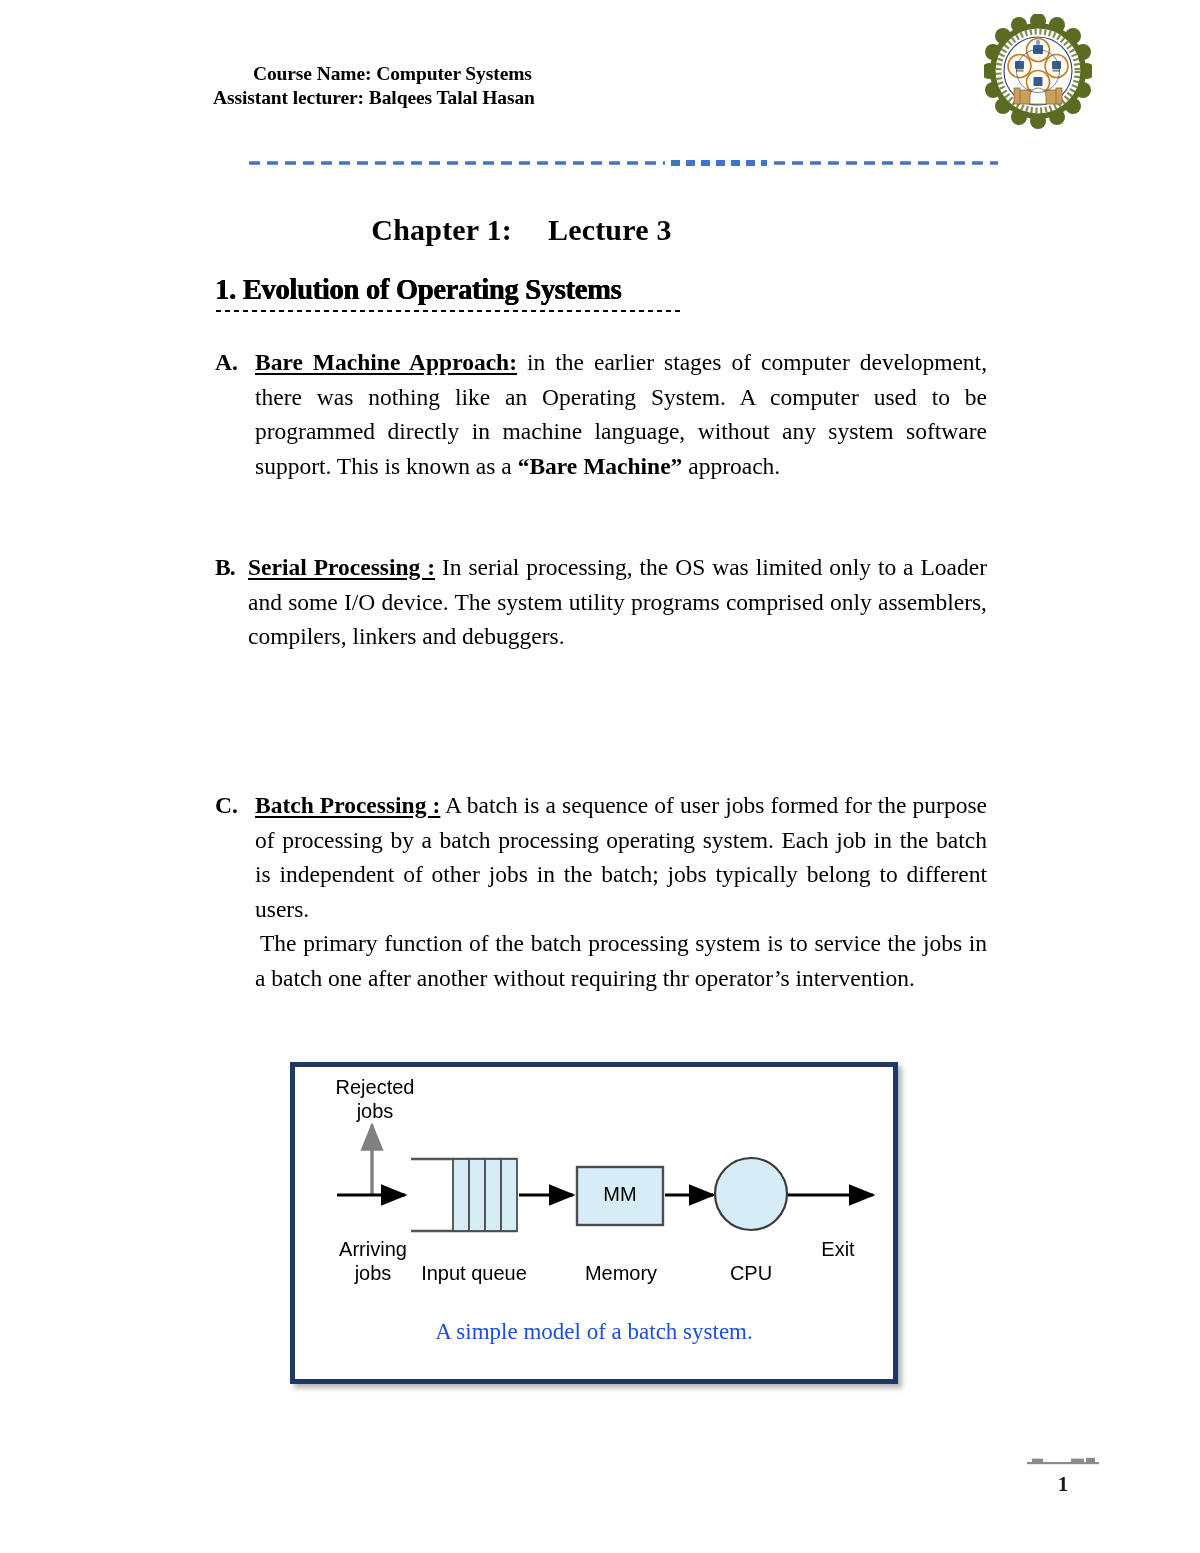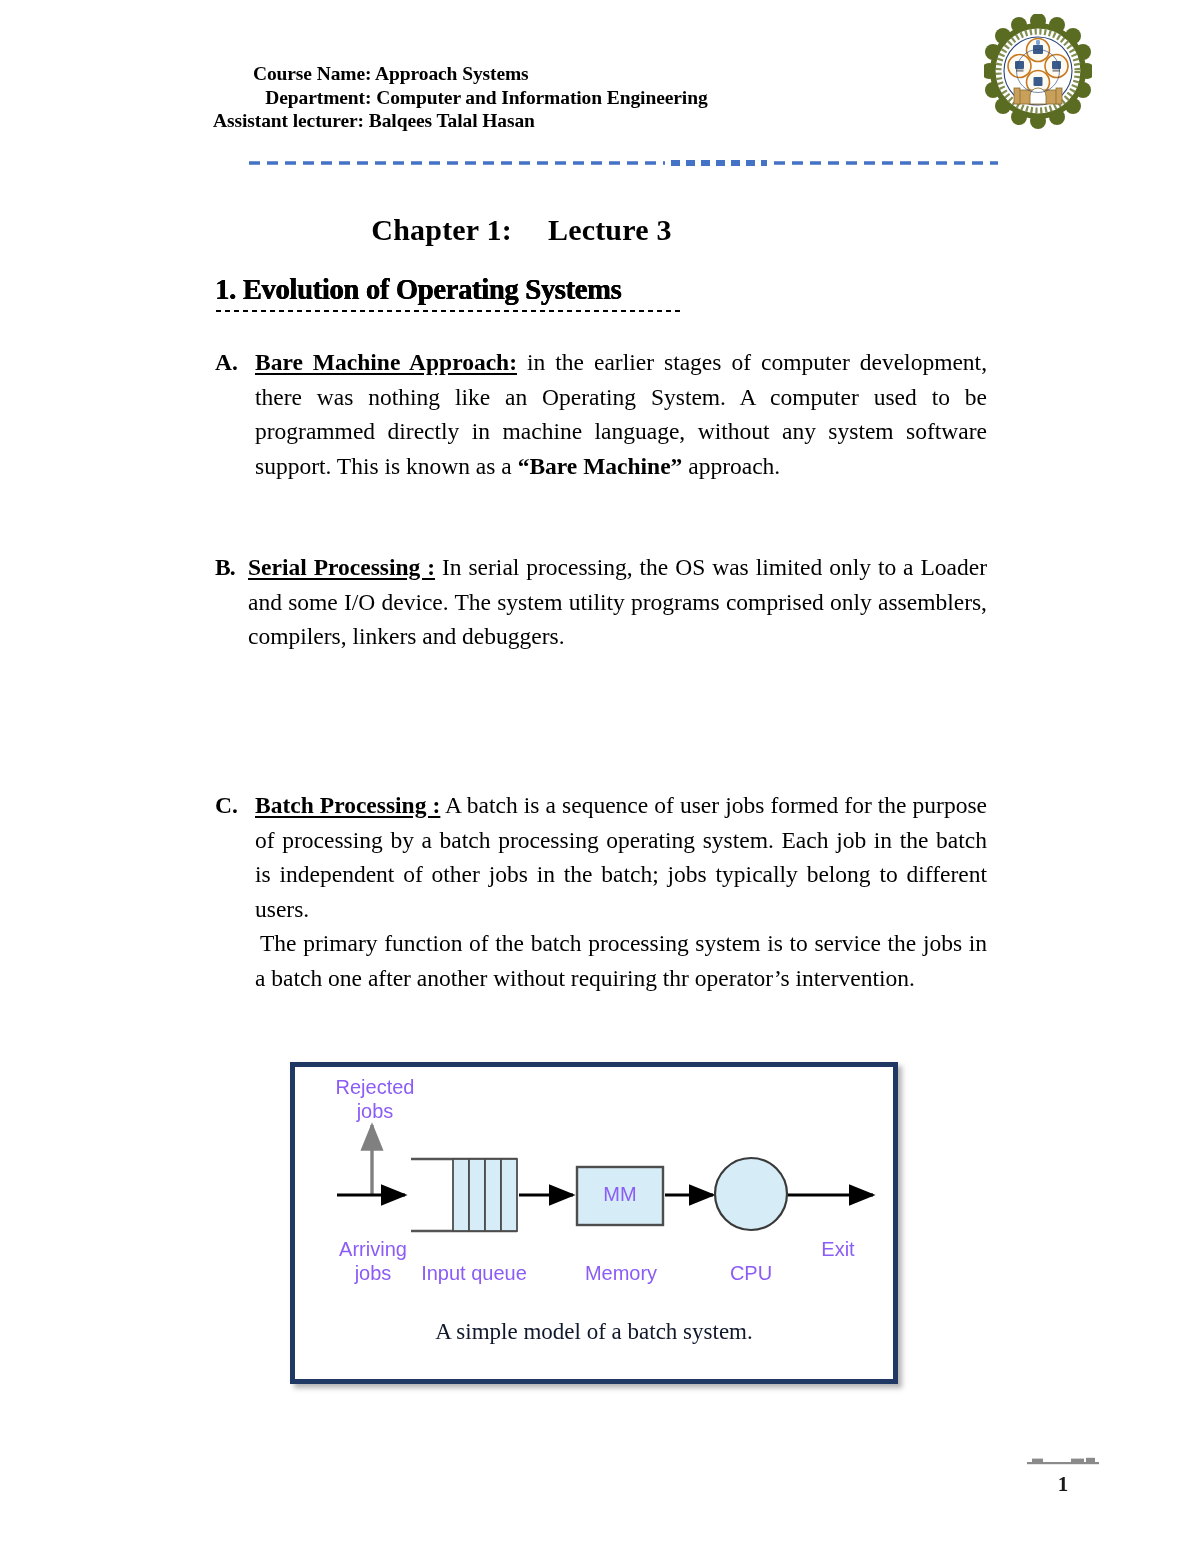--- a/index.html
+++ b/index.html
@@ -148,33 +148,33 @@
   .figure-inner {
     position: relative;
     width: 100%;
     height: 100%;
   }
   .fig-label {
     position: absolute;
     font-family: "Liberation Sans", "DejaVu Sans", sans-serif;
     font-size: 20px;
     line-height: 24px;
-    color: #8b5cf6;
+    color: #000000;
     white-space: pre;
     text-align: center;
   }
   .fig-caption {
     position: absolute;
     left: 0;
     top: 252px;
     width: 100%;
     text-align: center;
     font-family: "Liberation Serif", "DejaVu Serif", serif;
     font-size: 23px;
-    color: #0f172a;
+    color: #1d4ed8;
   }
   .fig-svg {
     position: absolute;
     left: 0;
     top: 0;
   }
 
   
   .footer-mark {
     position: absolute;
@@ -194,22 +194,21 @@
     font-size: 21px;
     color: #1a1a1a;
   }
 </style>
 </head>
 <body>
 
 <div class="page">
 
   <div class="header">
-    <div class="header-line"><span class="hl-label">Course Name</span><span>: </span><span>Approach Systems</span></div>
-    <div class="header-line"><span class="hl-label">Department</span><span>: </span><span>Computer and Information Engineering</span></div>
+    <div class="header-line"><span class="hl-label">Course Name</span><span>: </span><span>Computer Systems</span></div>
     <div class="header-line"><span class="hl-label wide">Assistant lecturer</span><span>: </span><span>Balqees Talal Hasan</span></div>
   </div>
 
   <div class="logo">
     <svg width="108" height="115" viewBox="0 0 108 115" xmlns="http://www.w3.org/2000/svg">
       <g>
 
         <g fill="#5a6b22">
           <circle cx="54" cy="57" r="48"></circle>
           <g>

